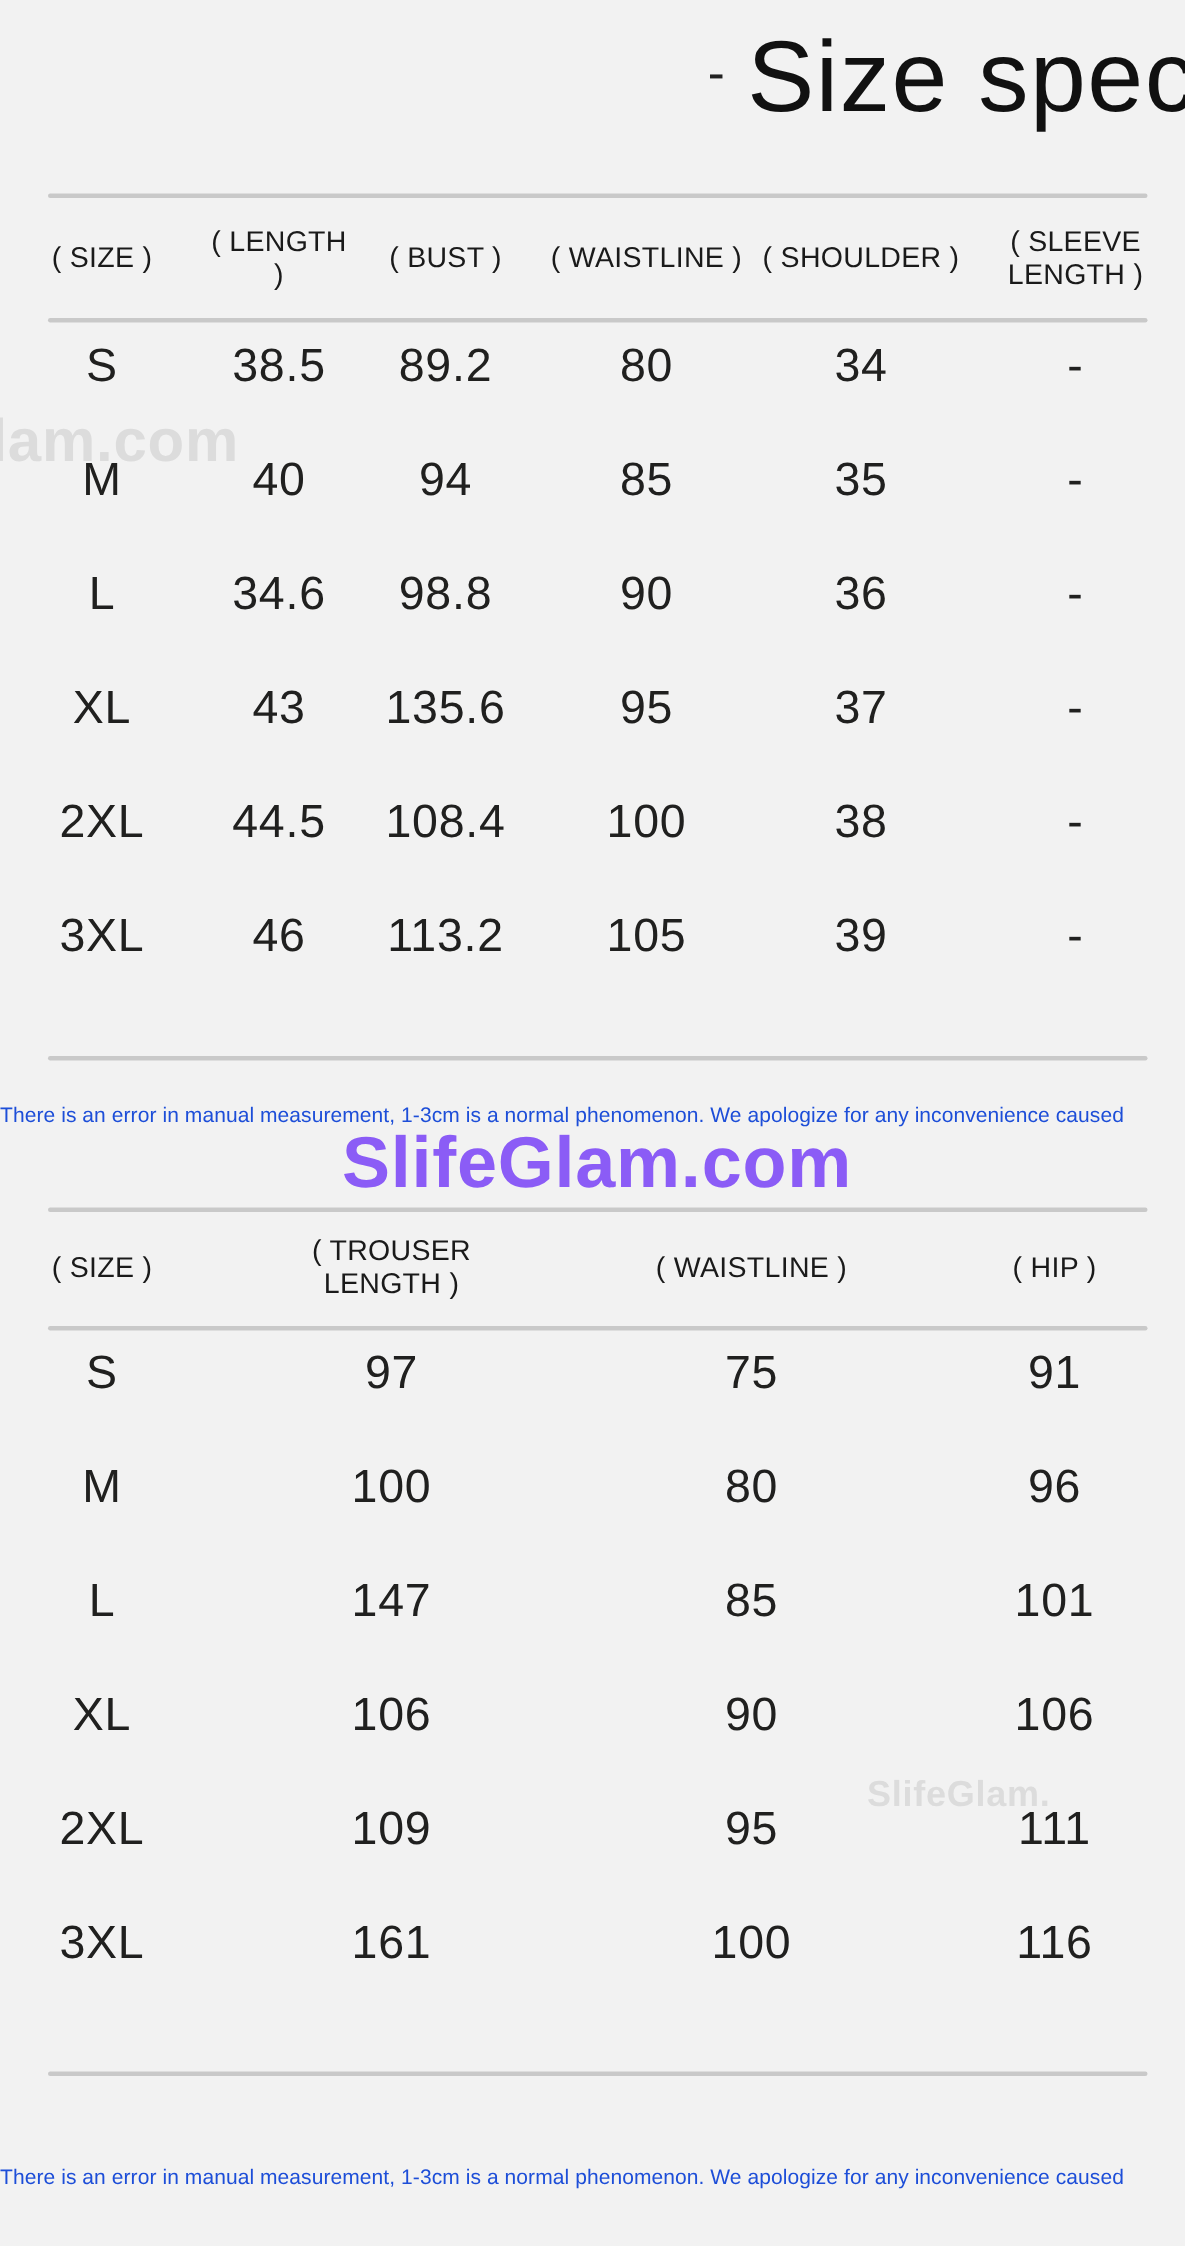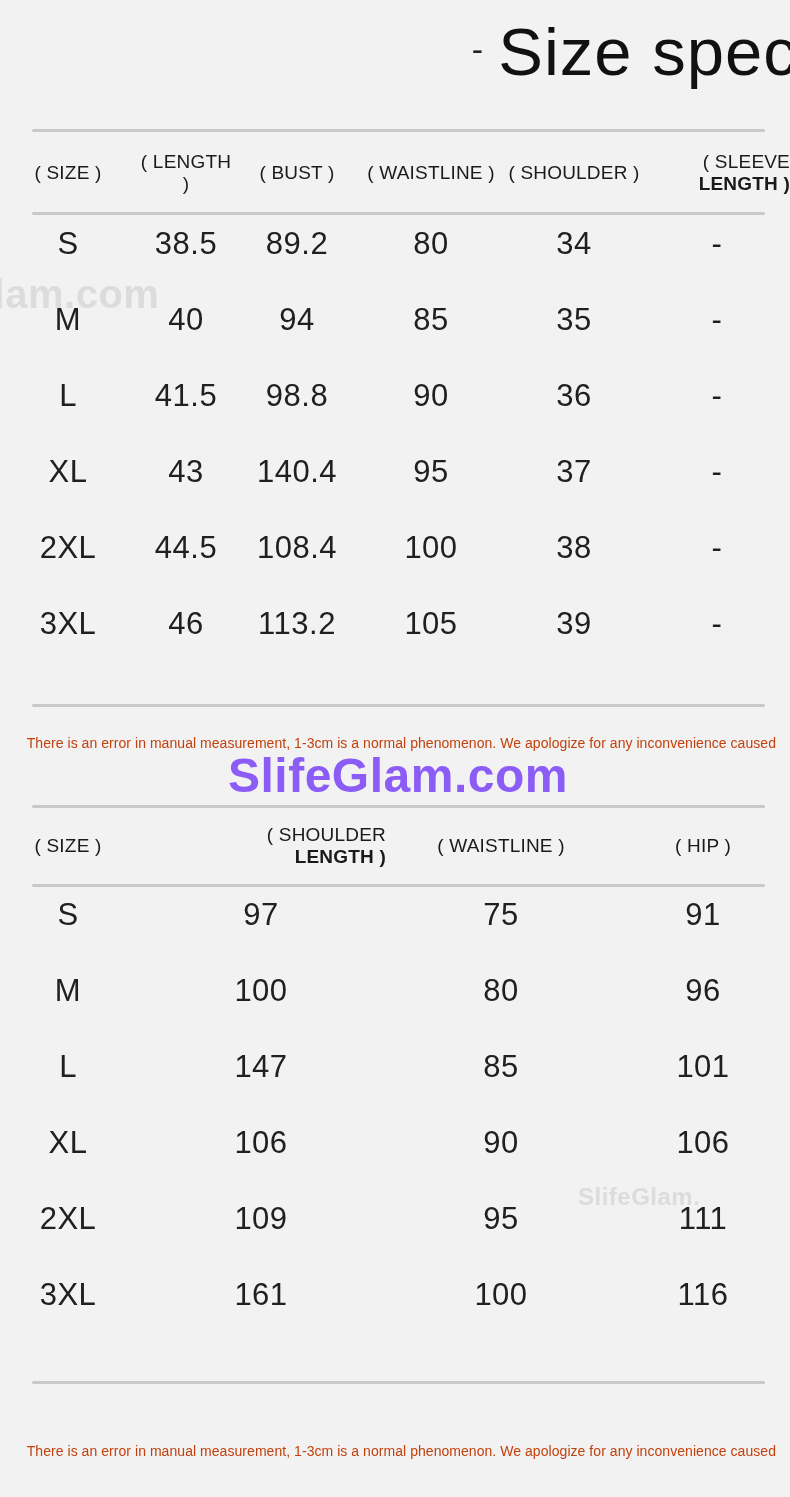--- a/index.html
+++ b/index.html
@@ -128,33 +128,33 @@
   #table2 { top: 815px; }
   #table2 thead th { height: 62px; }
   #table2 tbody tr { height: 76px; }
   #table2 tbody td { height: 76px; }
 
   #table2 col.d0 { width: 136px; }
   #table2 col.d1 { width: 250px; }
   #table2 col.d2 { width: 230px; }
   #table2 col.d3 { width: 174px; }
 
-  .hdr-multiline { display: block; text-align: right; }
+  .hdr-multiline { display: block; }
   .hdr-multiline .l1 { display: block; }
-  .hdr-multiline .l2 { display: block; font-weight: bold; }
+  .hdr-multiline .l2 { display: block; }
 
   
   .disclaimer {
     position: absolute;
     left: 0;
-    width: 776px;
+    width: 636px;
     text-align: right;
     font-family: "Liberation Sans Narrow", "Liberation Sans", sans-serif;
     font-size: 14px;
-    color: #c2410c;
+    color: #1d4ed8;
     letter-spacing: 0.05px;
     font-stretch: condensed;
     white-space: nowrap;
   }
   .disc-1 { top: 735px; }
   .disc-2 { top: 1443px; }
 </style>
 </head>
 <body>
 
@@ -208,30 +208,30 @@
       <tr>
         <td>M</td>
         <td>40</td>
         <td>94</td>
         <td>85</td>
         <td>35</td>
         <td>-</td>
       </tr>
       <tr>
         <td>L</td>
-        <td>41.5</td>
+        <td>34.6</td>
         <td>98.8</td>
         <td>90</td>
         <td>36</td>
         <td>-</td>
       </tr>
       <tr>
         <td>XL</td>
         <td>43</td>
-        <td>140.4</td>
+        <td>135.6</td>
         <td>95</td>
         <td>37</td>
         <td>-</td>
       </tr>
       <tr>
         <td>2XL</td>
         <td>44.5</td>
         <td>108.4</td>
         <td>100</td>
         <td>38</td>
@@ -259,21 +259,21 @@
       <col class="d0">
         <col class="d1">
         <col class="d2">
         <col class="d3">
     </colgroup>
     <thead>
       <tr>
         <th>( SIZE )</th>
         <th>
           <span class="hdr-multiline">
-            <span class="l1">( SHOULDER</span>
+            <span class="l1">( TROUSER</span>
             <span class="l2">LENGTH )</span>
           </span>
         </th>
         <th>( WAISTLINE )</th>
         <th>( HIP )</th>
       </tr>
     </thead>
     <tbody>
       <tr>
         <td>S</td>

